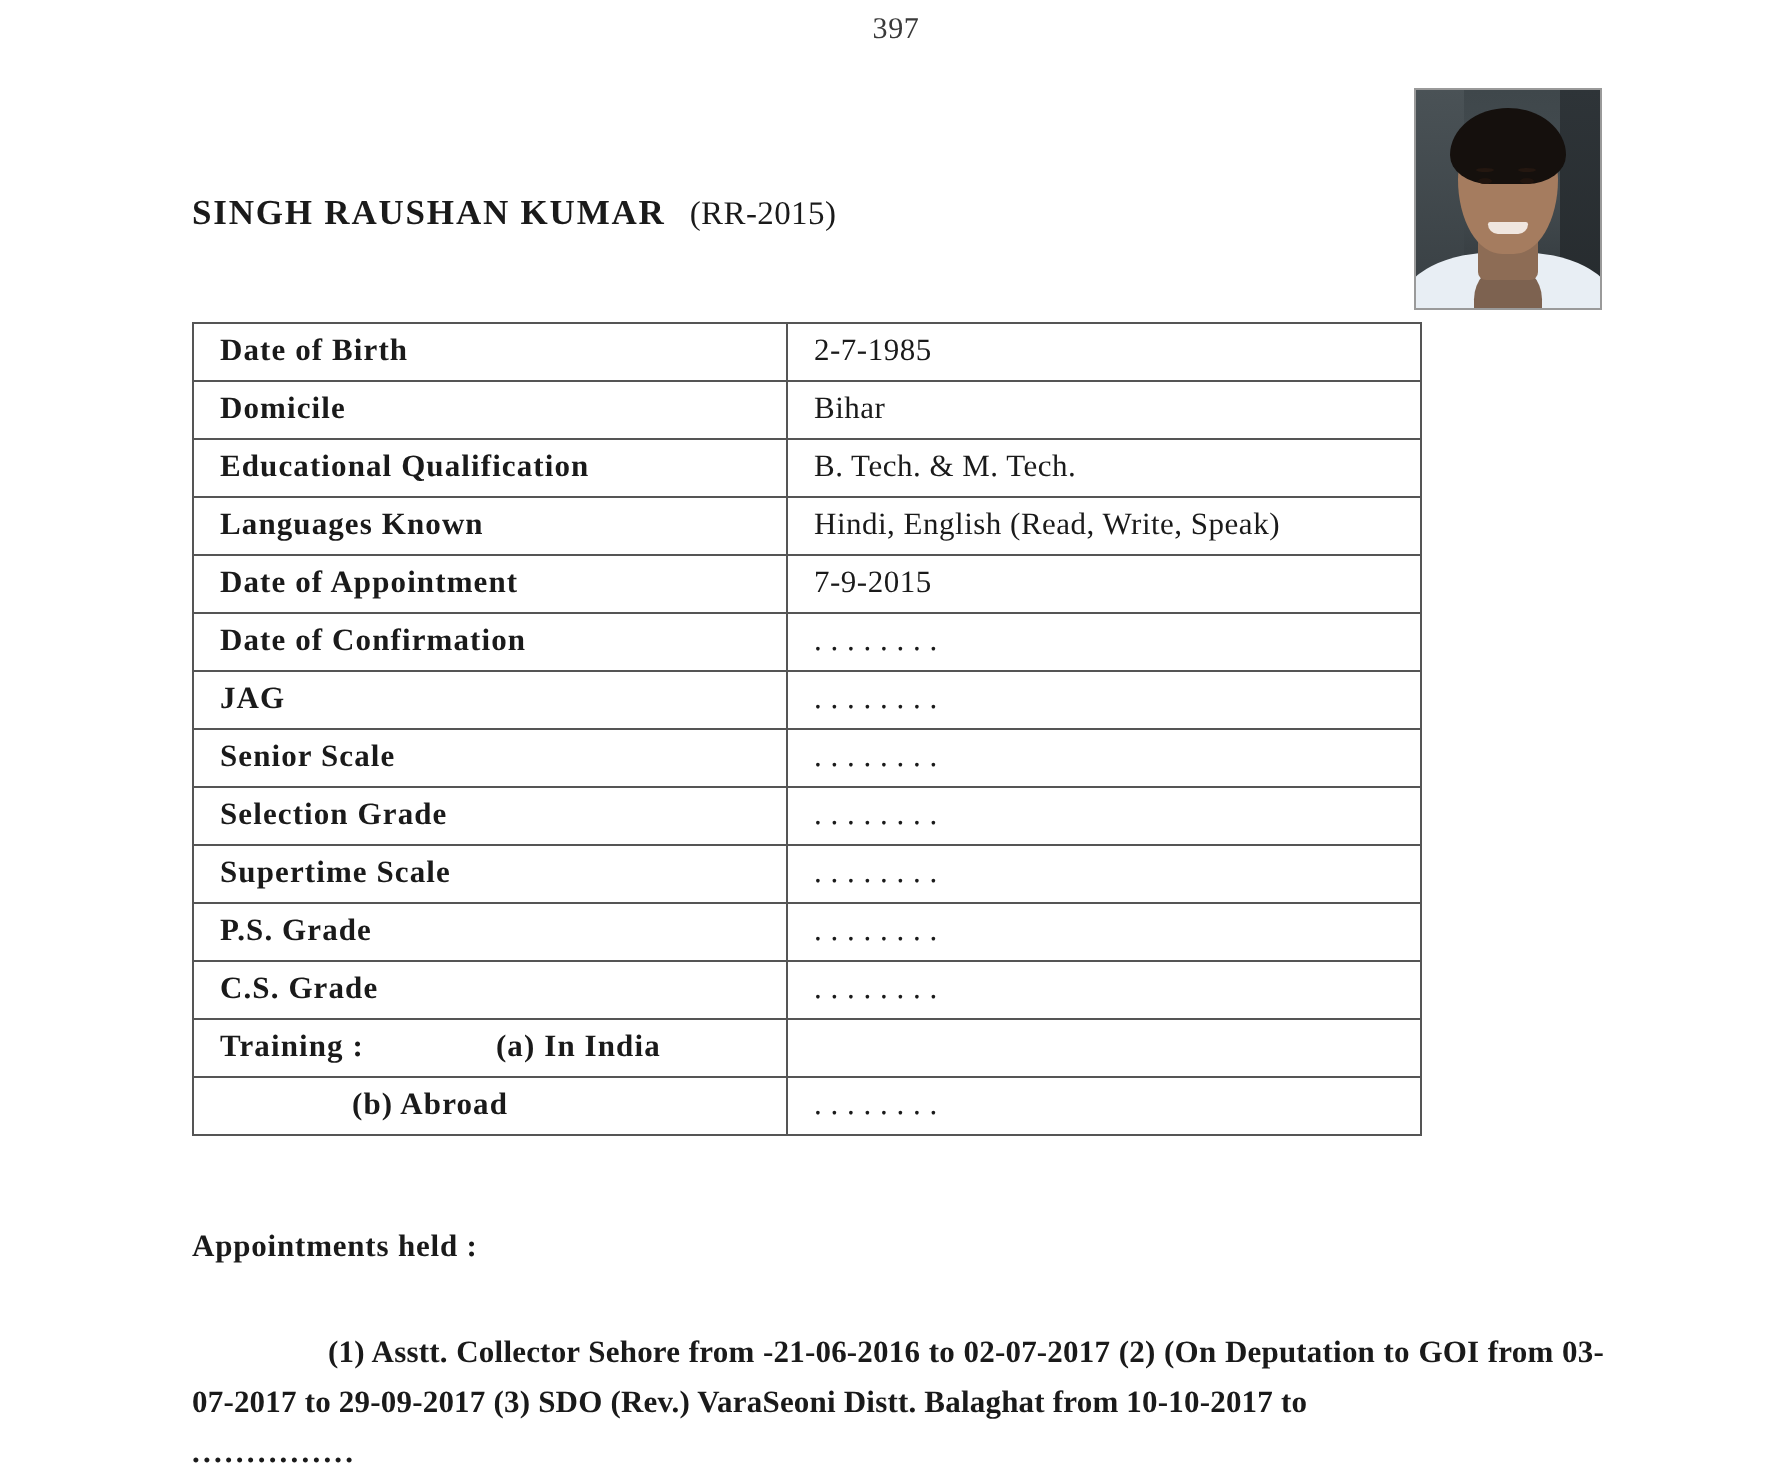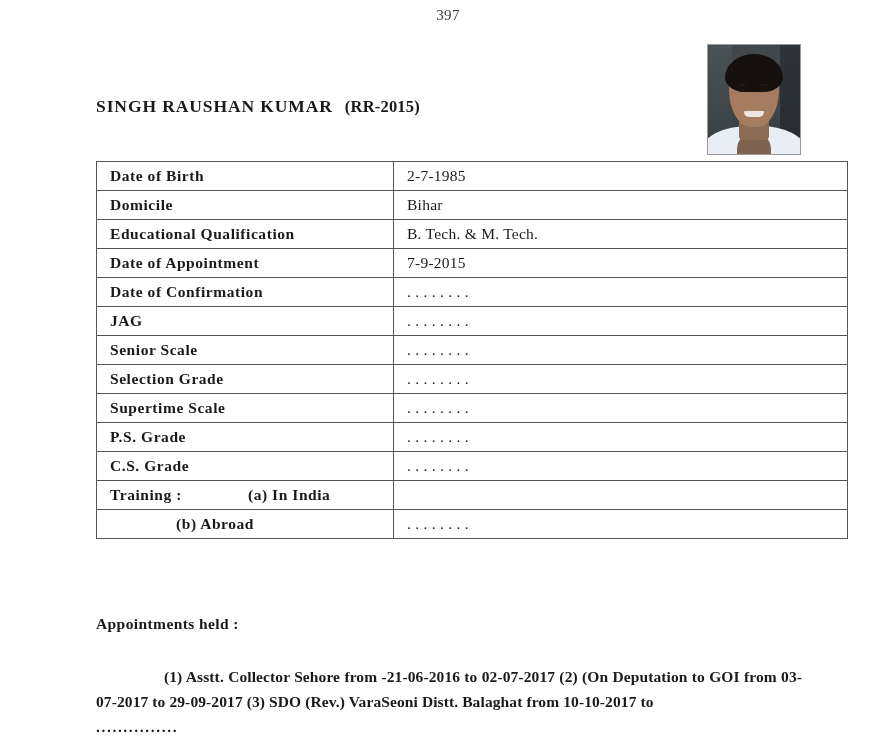--- a/index.html
+++ b/index.html
@@ -146,32 +146,32 @@
   .name-heading {
     position: absolute;
     left: 96px;
     top: 96px;
     font-size: 17.5px;
     font-weight: bold;
     letter-spacing: 0.9px;
     white-space: nowrap;
   }
   .name-heading .rr {
-    font-weight: bold;
+    font-weight: normal;
     font-size: 16.5px;
     letter-spacing: 0.2px;
     margin-left: 12px;
   }
 
   
   .bio-table {
     position: absolute;
     left: 96px;
     top: 161px;
-    width: 752px;
+    width: 615px;
     border-collapse: collapse;
     table-layout: fixed;
   }
   .bio-table td {
     border: 1px solid #ururu;
     border: 1px solid #555;
     height: 28px;
     padding: 0 0 0 13px;
     vertical-align: middle;
   }
@@ -261,20 +261,24 @@
       </tr>
       <tr>
         <td class="label">Domicile</td>
         <td class="value">Bihar</td>
       </tr>
       <tr>
         <td class="label">Educational Qualification</td>
         <td class="value">B. Tech. &amp; M. Tech.</td>
       </tr>
       <tr>
+        <td class="label">Languages Known</td>
+        <td class="value">Hindi, English (Read, Write, Speak)</td>
+      </tr>
+      <tr>
         <td class="label">Date of Appointment</td>
         <td class="value">7-9-2015</td>
       </tr>
       <tr>
         <td class="label">Date of Confirmation</td>
         <td class="value dots">. . . . . . . .</td>
       </tr>
       <tr>
         <td class="label">JAG</td>
         <td class="value dots">. . . . . . . .</td>

